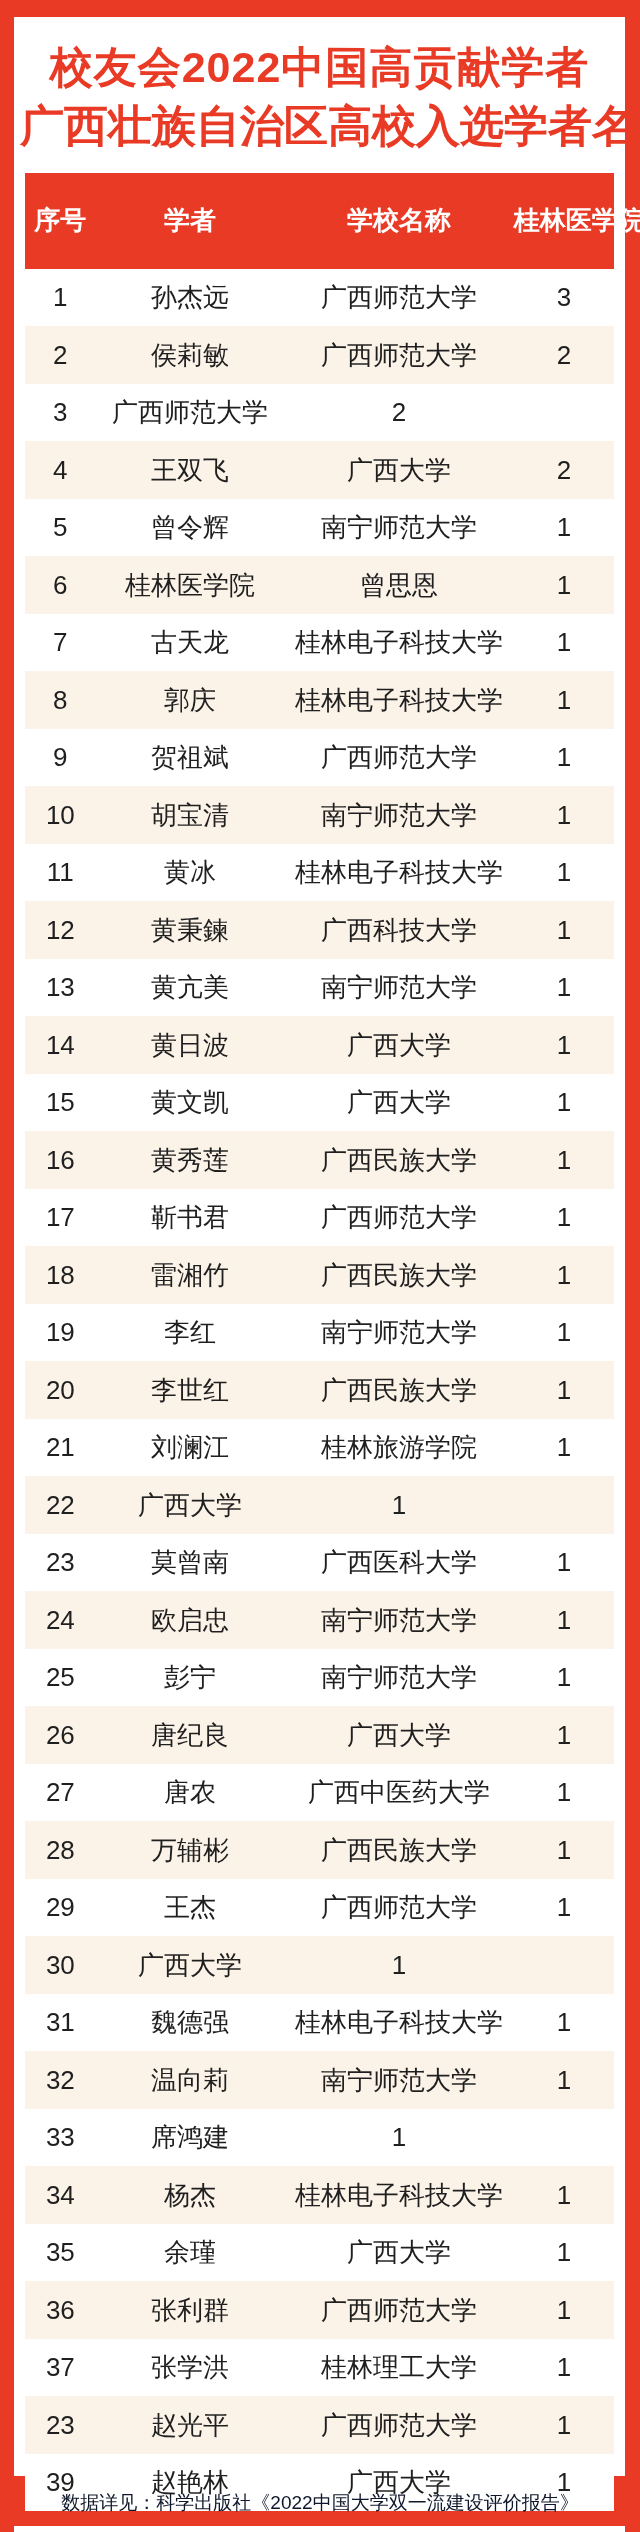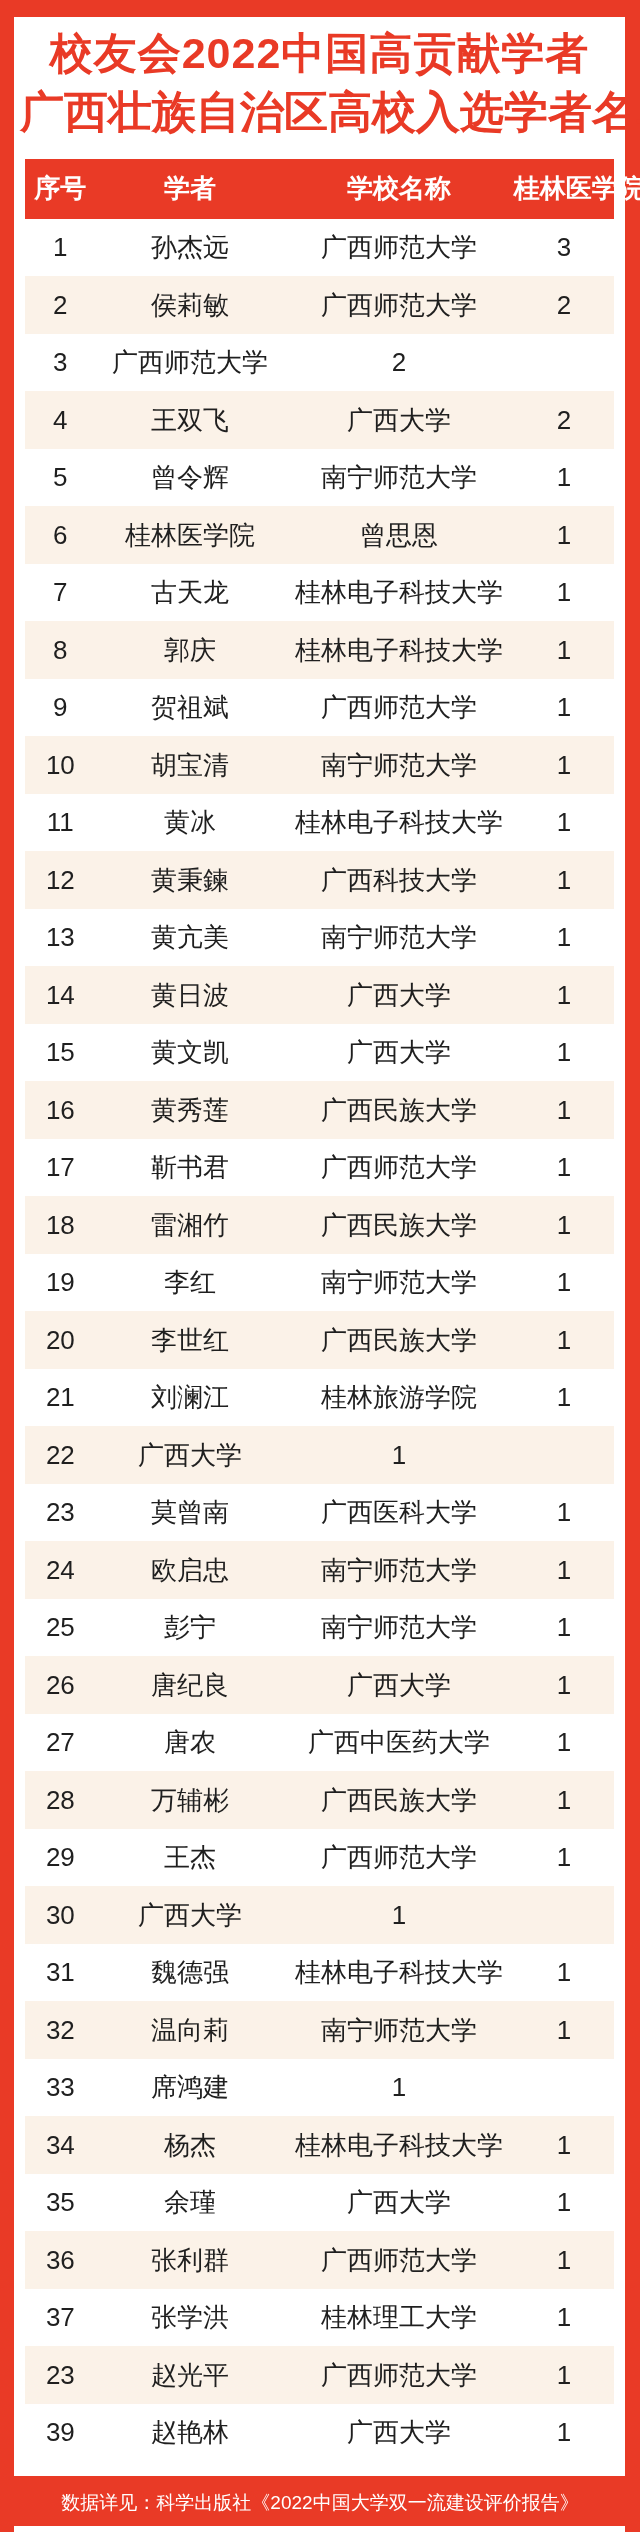--- a/index.html
+++ b/index.html
@@ -9,41 +9,41 @@
     position:relative;
     font-family:"Liberation Sans","DejaVu Sans",sans-serif;
     overflow:hidden;
   }
   .frame{position:absolute;inset:0;}
   .card{
     position:absolute;left:14px;top:17px;width:611px;height:2459px;
     background:#FFFFFF;
   }
   .title1{
-    margin:12px 6px 0 6px;
+    margin:26px 6px 0 6px;
     text-align:center;
     color:#E93A26;
     font-size:43px;
     font-weight:bold;
     line-height:1.12;
     letter-spacing:1px;
     white-space:nowrap;
   }
   .title2{
     margin:10px 6px 0 6px;
     text-align:center;
     color:#E93A26;
     font-size:44px;
     font-weight:bold;
     line-height:1.15;
     white-space:nowrap;
   }
   .thead{
     margin:21px 11px 0 11px;
-    height:60px;
+    height:96px;
     background:#E93A26;
     display:grid;
     grid-template-columns:12% 32% 39% 17%;
     align-items:center;
     color:#FFFFFF;
     font-weight:bold;
     font-size:26px;
   }
   .th{text-align:center;white-space:nowrap;}
   .tbody{margin:0 11px;}
@@ -54,21 +54,21 @@
     align-items:center;
     font-size:26px;
     color:#1F1F1F;
     background:#FFFFFF;
   }
   .tr:nth-child(even){background:#FBF2E8;}
   .td{text-align:center;white-space:nowrap;}
   .footer{
     position:absolute;left:0;right:0;top:2492px;
     text-align:center;
-    color:#ffffff;
+    color:#0f172a;
     font-size:19px;
     line-height:22px;
     white-space:nowrap;
   }
   .bottom-strip{
     position:absolute;left:14px;width:611px;bottom:0;height:6px;
     background:#FFFFFF;
   }
 </style>
 </head>

